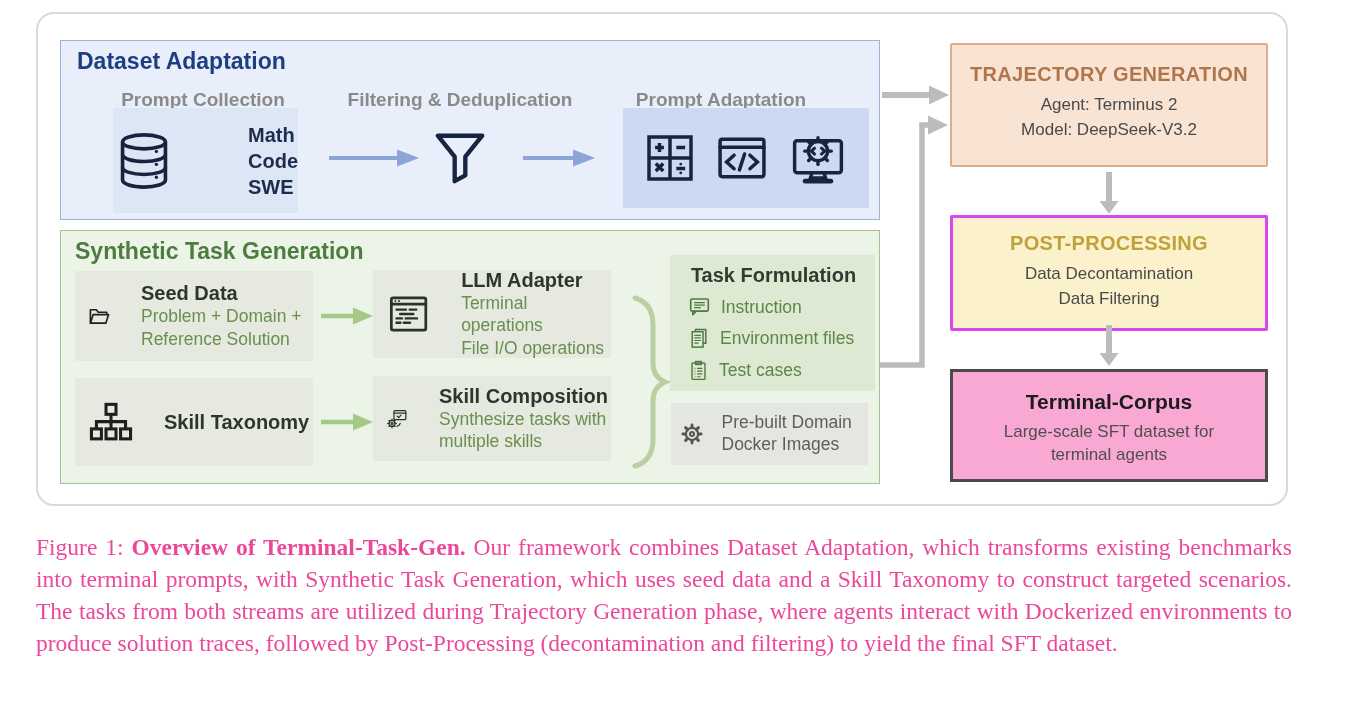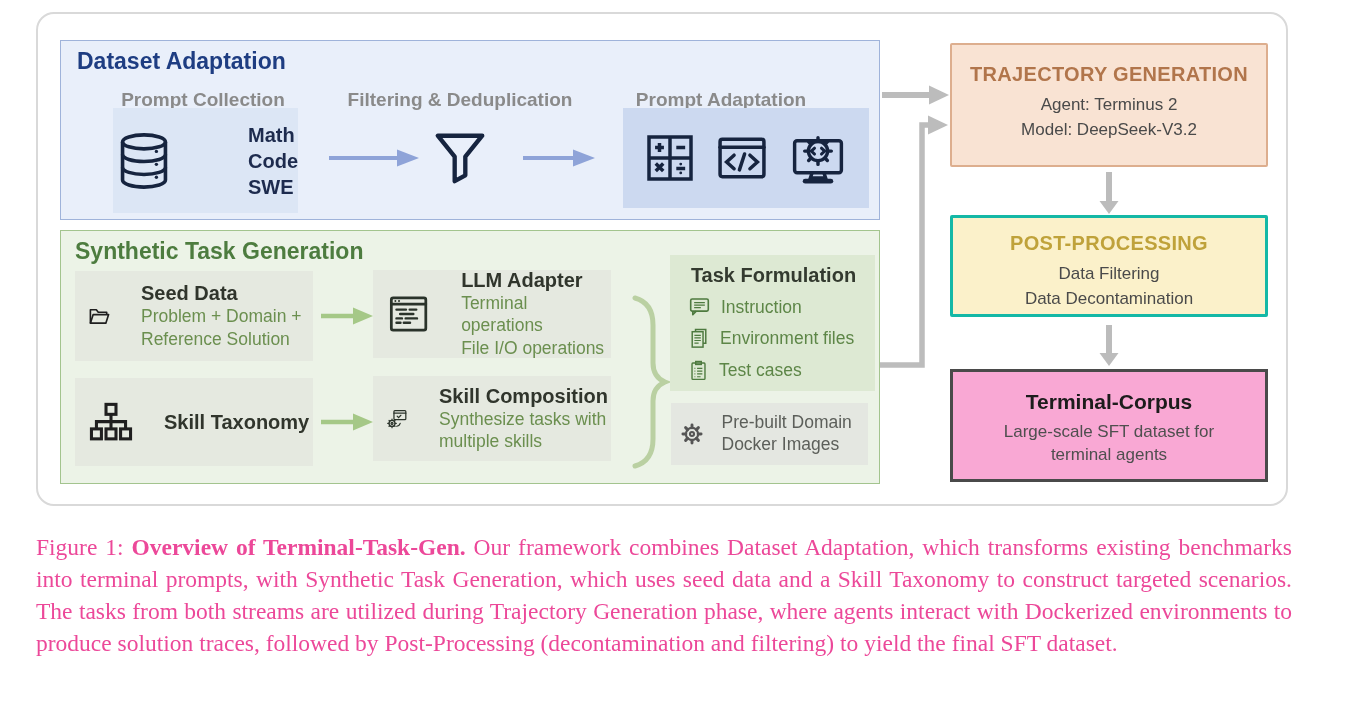--- a/index.html
+++ b/index.html
@@ -38,21 +38,21 @@
   .docker-box { left: 610px; top: 172px; width: 197px; height: 62px; background: #e4e7e1;
                 display: flex; align-items: center; justify-content: center; gap: 14px; }
   .docker-box span { font-size: 17.5px; color: #5c5f5a; width: 142px; line-height: 1.25; }
 
   
   .rt-box { left: 912px; width: 318px; text-align: center; }
   .traj { top: 29px; height: 124px; background: #f9e3d3; border: 2px solid #ddae8e; border-radius: 2px; padding-top: 18px; }
   .traj-title { font-size: 20px; font-weight: bold; color: #b1754b; letter-spacing: .3px; }
   .rt-lines { font-size: 17px; color: #4a4a4a; line-height: 1.45; margin-top: 7px; }
   .rt-lines span { display: block; }
-  .post { top: 201px; height: 102px; background: #fbf1ca; border: 3px solid #14b8a6; border-radius: 2px; padding-top: 14px; }
+  .post { top: 201px; height: 116px; background: #fbf1ca; border: 3px solid #d946ef; border-radius: 2px; padding-top: 14px; }
   .post-title { font-size: 20px; font-weight: bold; color: #bfa23a; letter-spacing: .3px; }
   .corpus { top: 355px; height: 113px; background: #f9a8d4; border: 3px solid #4a4a4a; padding-top: 18px; }
   .corpus-title { font-size: 21px; font-weight: bold; color: #1c1c1c; }
   .corpus-sub { font-size: 17px; color: #4f4f4f; line-height: 1.35; width: 250px; margin: 7px auto 0; }
 
   
   .caption { position: absolute; left: 36px; top: 531px; width: 1256px;
              font-family: "Liberation Serif", serif; font-size: 23.5px; line-height: 32px;
              color: #ec4899; text-align: justify; }
 
@@ -245,22 +245,22 @@
     <div class="traj-title">TRAJECTORY GENERATION</div>
     <div class="rt-lines">
       <span>Agent: Terminus 2</span>
       <span>Model: DeepSeek-V3.2</span>
     </div>
   </div>
 
   <div class="abs rt-box post">
     <div class="post-title">POST-PROCESSING</div>
     <div class="rt-lines">
+      <span>Data Decontamination</span>
       <span>Data Filtering</span>
-      <span>Data Decontamination</span>
     </div>
   </div>
 
   <div class="abs rt-box corpus">
     <div class="corpus-title">Terminal-Corpus</div>
     <div class="corpus-sub">Large-scale SFT dataset for terminal agents</div>
   </div>
 
   <svg class="abs" style="left:0;top:0;" width="1252" height="494" viewBox="0 0 1252 494">
     <line x1="844" y1="81" x2="893" y2="81" stroke="#bcbcbc" stroke-width="6"></line>

